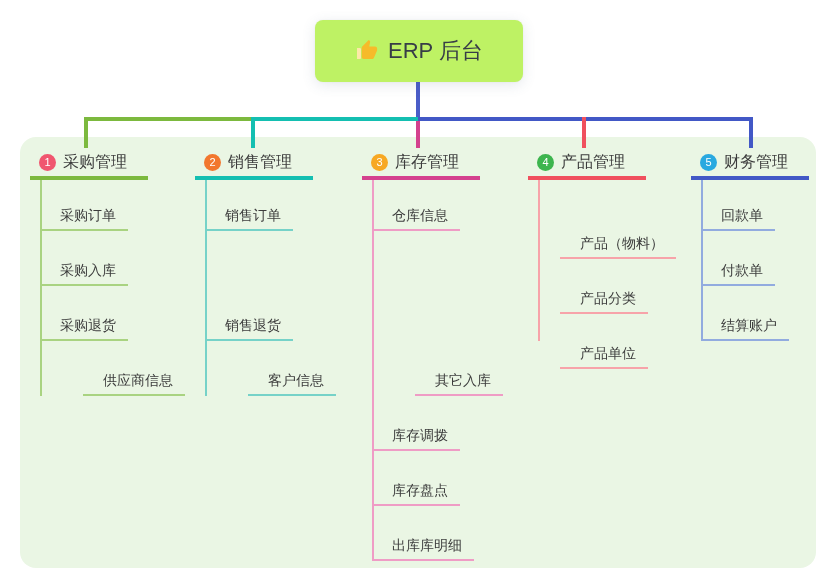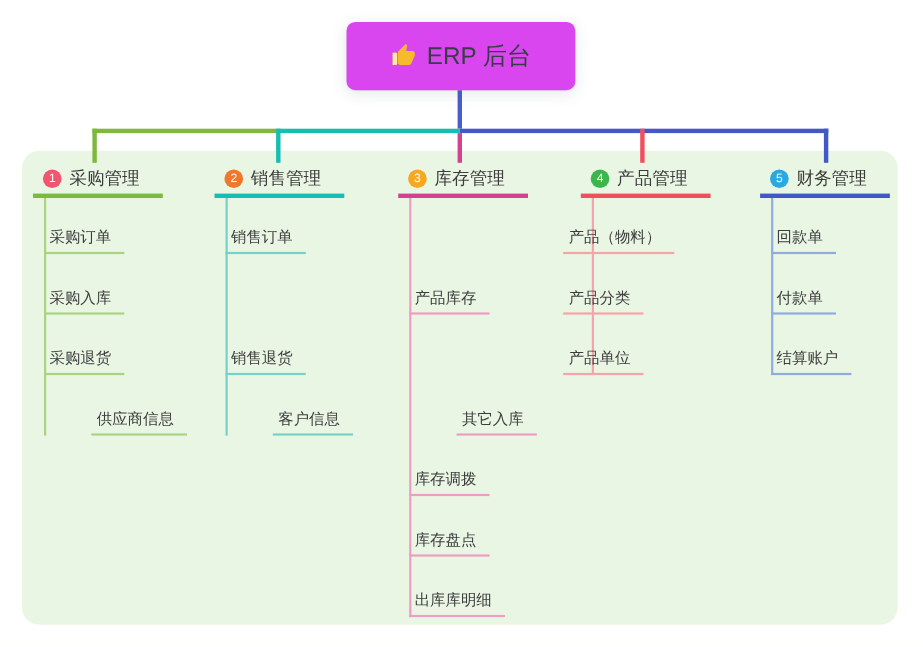--- a/index.html
+++ b/index.html
@@ -24,21 +24,21 @@
   .bus-blue    { left:418px; top:117px; width:335px; height:4px; background:#4258c6; }
   
   .drop-green   { left:84px;  top:117px; width:4px; height:31px; background:#7cb93e; }
   .drop-teal    { left:251px; top:117px; width:4px; height:31px; background:#14bfb1; }
   .drop-magenta { left:416px; top:121px; width:4px; height:27px; background:#d4418e; }
   .drop-red     { left:582px; top:117px; width:4px; height:31px; background:#f0505e; }
   .drop-blue    { left:749px; top:117px; width:4px; height:31px; background:#4258c6; }
 
   .root-node {
     position:absolute; left:315px; top:20px; width:208px; height:62px;
-    background:#d946ef; border-radius:8px;
+    background:#bef264; border-radius:8px;
     box-shadow:0 3px 14px rgba(70,90,120,.14), 0 0 2px rgba(0,0,0,.05);
     display:flex; align-items:center; justify-content:center; gap:9px;
     font-size:22px; color:#373d47;
   }
   .root-node svg { display:block; }
 
   .btitle {
     position:absolute; top:148px; width:118px; height:32px;
     display:flex; align-items:center; padding-left:9px; gap:7px;
     font-size:16px; color:#3c3c3c; white-space:nowrap;
@@ -61,28 +61,28 @@
 
   .spine { position:absolute; top:180px; width:2px; }
   .sp1 { left:40px;  height:216px; background:#a9d381; }
   .sp2 { left:205px; height:216px; background:#76d2c8; }
   .sp3 { left:372px; height:381px; background:#ef9cc5; }
   .sp4 { left:538px; height:161px; background:#f7a3a9; }
   .sp5 { left:701px; height:161px; background:#92abdf; }
 
   .child {
     position:absolute; height:28px; line-height:25px;
-    padding:0 12px 0 5px; white-space:nowrap;
+    padding:0 12px 0 20px; white-space:nowrap;
     font-size:14px; color:#3c3c3c;
     border-bottom:2.5px solid; cursor:default;
   }
   .u1 { left:40px;  border-bottom-color:#a9d381; }
   .u2 { left:205px; border-bottom-color:#76d2c8; }
   .u3 { left:372px; border-bottom-color:#ef9cc5; }
-  .u4 { left:512px; border-bottom-color:#f7a3a9; }
+  .u4 { left:560px; border-bottom-color:#f7a3a9;margin-top:28px; }
   .u5 { left:701px; border-bottom-color:#92abdf; }
   .r0 { top:203px; } .r1 { top:258px; } .r2 { top:313px; } .r3 { top:368px;margin-left:43px; }
   .r4 { top:423px; } .r5 { top:478px; } .r6 { top:533px; }
 </style>
 </head>
 <body>
 
 <div class="canvas">
 
   <div class="panel"></div>
@@ -124,21 +124,21 @@
   <div class="spine sp2"></div>
   <div class="child u2 r0">销售订单</div>
   <div class="child u2 r2">销售退货</div>
   <div class="child u2 r3">客户信息</div>
 
   <div class="btitle t3">
     <span class="badge bg3">3</span>
     <span>库存管理</span>
   </div>
   <div class="spine sp3"></div>
-  <div class="child u3 r1">产品库存</div>
+  <div class="child u3 r0">仓库信息</div>
   <div class="child u3 r3">其它入库</div>
   <div class="child u3 r5">库存盘点</div>
   <div class="child u3 r4">库存调拨</div>
   <div class="child u3 r6">出库库明细</div>
 
   <div class="btitle t4">
     <span class="badge bg4">4</span>
     <span>产品管理</span>
   </div>
   <div class="spine sp4"></div>

